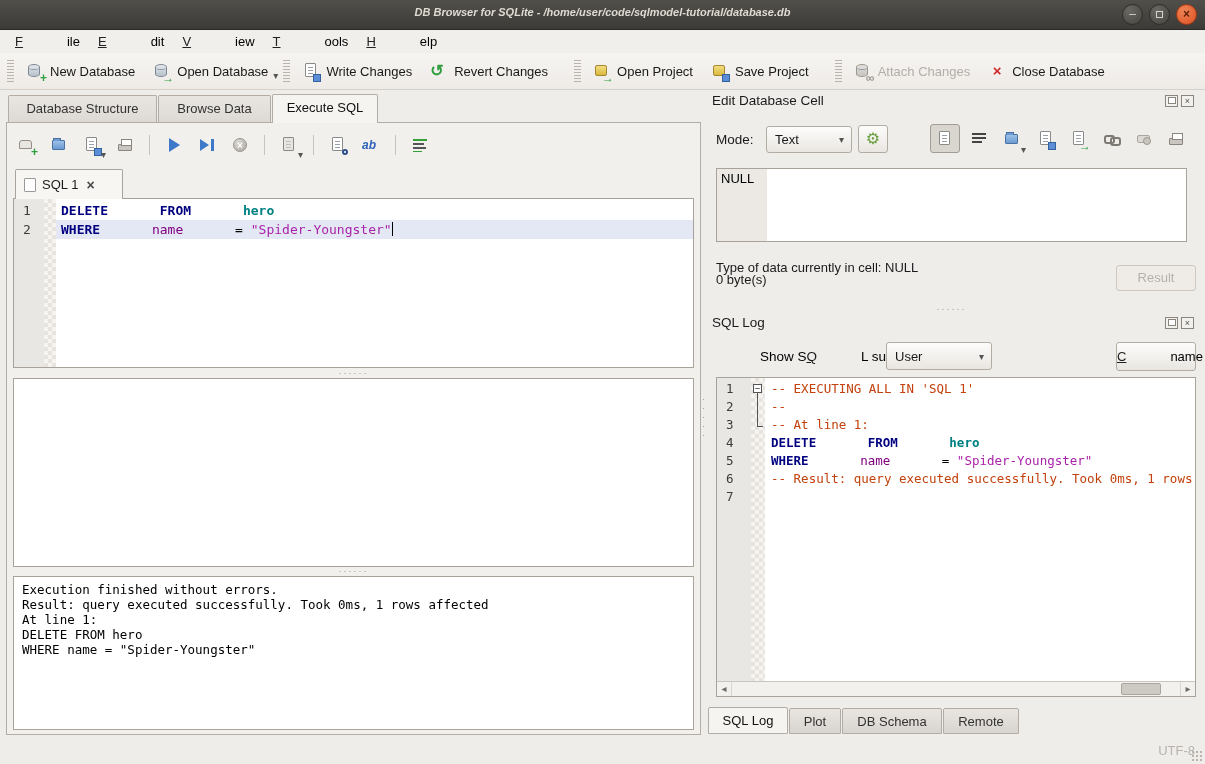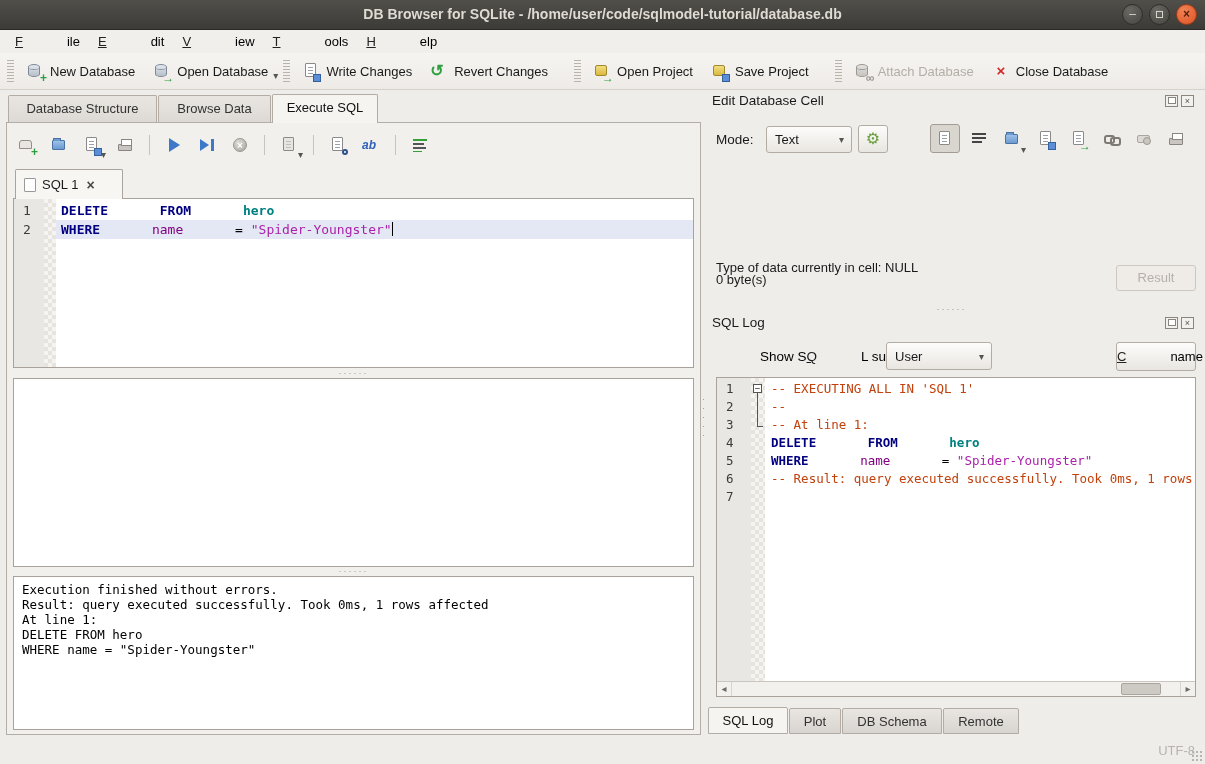--- a/index.html
+++ b/index.html
@@ -5,21 +5,21 @@
   * { margin:0; padding:0; box-sizing:border-box; }
   html,body { background:#d0ccc6; }
   #window {
     position:relative; width:1205px; height:764px; overflow:hidden;
     background:#efedea; font-family:"Liberation Sans",sans-serif; font-size:13px; color:#1a1a1a;
   }
   
   .titlebar { position:absolute; left:0; top:0; width:1205px; height:30px;
     background:linear-gradient(#504f4a,#3c3b37); border-bottom:1px solid #2a2925; }
   .titlebar .title { position:absolute; left:0; right:0; top:6px; text-align:center;
-    color:#dfdbd3; font-weight:bold; font-size:14px; }
+    color:#dfdbd3; font-weight:bold; font-size:11px;font-style:italic; }
   .winbtns { position:absolute; right:8px; top:4px; display:flex; gap:6px; }
   .winbtn { width:21px; height:21px; border-radius:50%; border:1px solid #2e2d29;
     background:radial-gradient(circle at 35% 30%, #6a6862, #45443f); color:#d8d4cc;
     font-size:12px; line-height:19px; text-align:center; }
   .winbtn.close { background:radial-gradient(circle at 35% 30%, #f08355, #dd5122); border-color:#a33a14; color:#5a1d08; font-weight:bold; }
   .winbtn .sq { display:inline-block; width:7px; height:7px; border:1px solid #d8d4cc; margin-top:6px; }
   
   .menubar { position:absolute; left:0; top:30px; width:1205px; height:23px; background:#f1efec; display:flex; align-items:center; padding-left:6px; }
   .menu-item { padding:3px 9px; color:#222; }
   .tk-u { text-decoration:underline; }
@@ -226,21 +226,21 @@
         </span>
       <span>Save Project</span>
     </div>
     <div class="tb-sp"></div>
     <div class="tb-grip"></div>
     <div class="tb-btn disabled">
       <span class="i16">
           <span class="cyl gray"></span>
           <span class="badge gray">∞</span>
         </span>
-      <span>Attach Database</span>
+      <span>Attach Changes</span>
     </div>
     <div class="tb-btn">
       <span class="glyph-red-x">×</span>
       <span>Close Database</span>
     </div>
   </div>
 
   <div class="main-tab" style="left:8px; width:149px;">Database Structure</div>
   <div class="main-tab" style="left:158px; width:113px;">Browse Data</div>
   <div class="main-tab active" style="left:272px; width:106px;">Execute SQL</div>
@@ -359,20 +359,24 @@
       <span class="badge green">→</span>
     </span>
   <span class="i16" style="position:absolute; left:1102px; top:130px;"><span class="chain"></span></span>
   <span class="i16" style="position:absolute; left:1135px; top:130px;">
       <span class="nullic"></span>
     </span>
   <span class="i16" style="position:absolute; left:1167px; top:130px;">
       <span class="printer"></span>
     </span>
 
+  <div class="cell-box">
+    <div class="strip"></div>
+    <div class="cellval">NULL</div>
+  </div>
 
   <div class="info-line" style="left:716px; top:260px;">Type of data currently in cell: NULL</div>
   <div class="info-line" style="left:716px; top:272px;text-align:center;">0 byte(s)</div>
   <div class="btn disabled" style="left:1116px; top:265px; width:80px; height:26px; line-height:24px;">Result</div>
 
   <div class="splitter-h" style="left:716px; top:305px; width:471px;">······</div>
   <div class="dock-title" style="left:712px; top:315px;">SQL Log</div>
   <div class="dock-icons" style="left:1165px; top:317px;">
     <span class="dock-ic float"></span>
     <span class="dock-ic">×</span>

